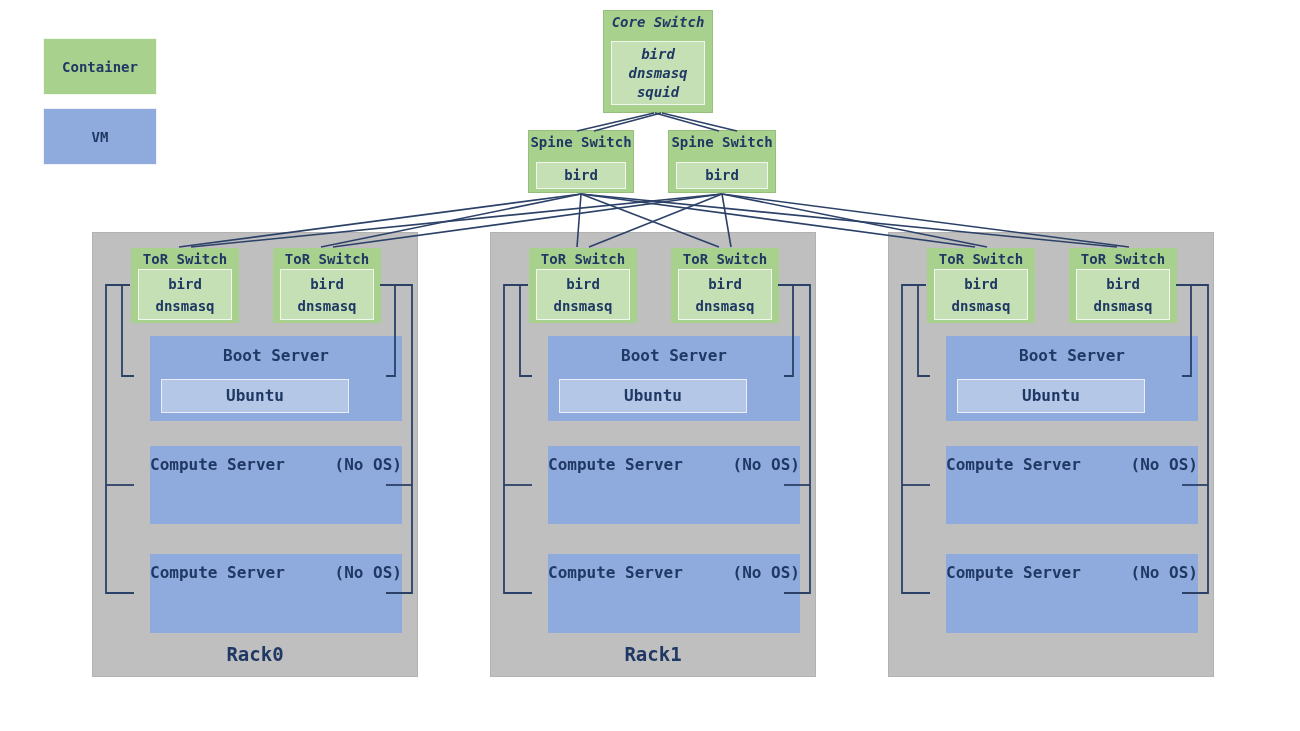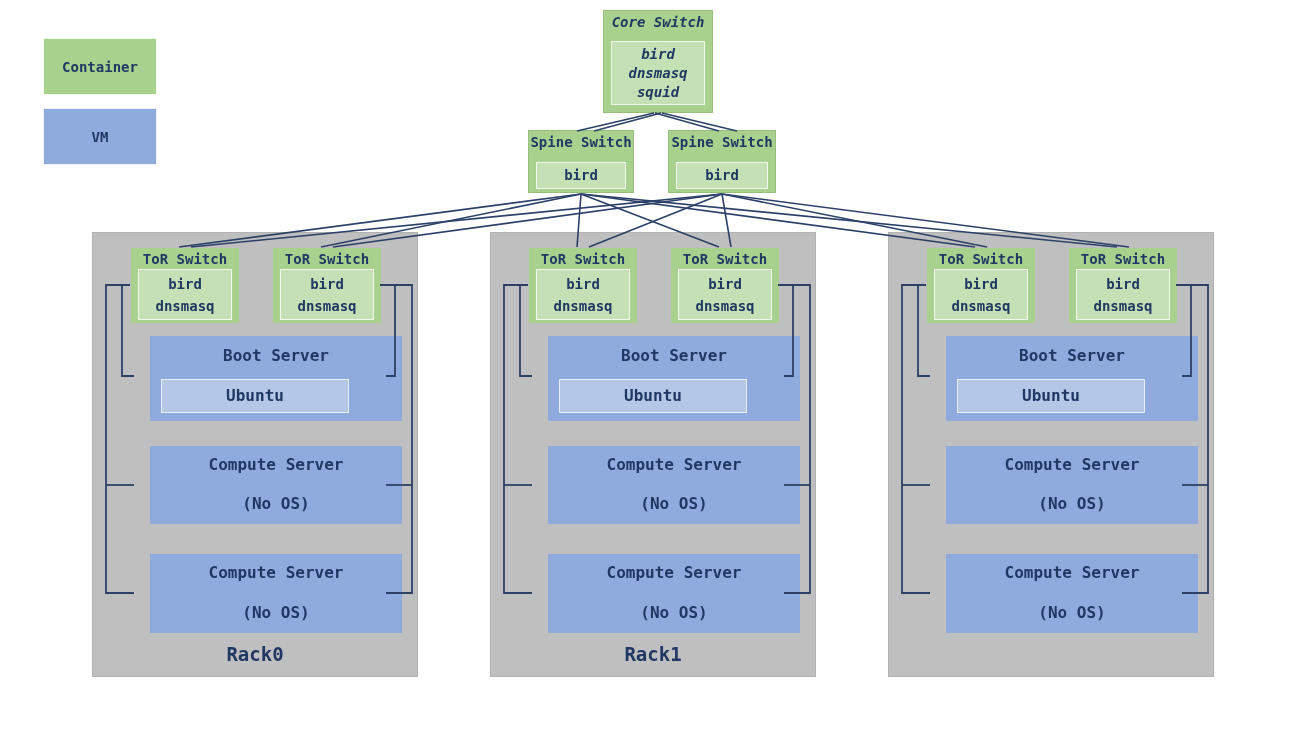--- a/index.html
+++ b/index.html
@@ -94,21 +94,21 @@
     position: absolute;
     left: 11px; top: 43px;
     width: 188px; height: 34px;
     background: var(--blue-inner);
     border: 1px solid rgba(255,255,255,0.7);
     line-height: 32px;
     font-size: 16px;
   }
   .compute {
     height: 78px;
-    display: flex; flex-direction: column;
+    display: flex; flex-direction: row;
     justify-content: space-between;
     padding: 11px 0 12px 0;
   }
   .compute .srv-title, .compute .srv-os { line-height: 16px; }
   .compute1 { top: 213px; }
   .compute2 { top: 321px; height: 79px; }
 
   .rack-label {
     position: absolute;
     left: 0; top: 409px; width: 100%;

